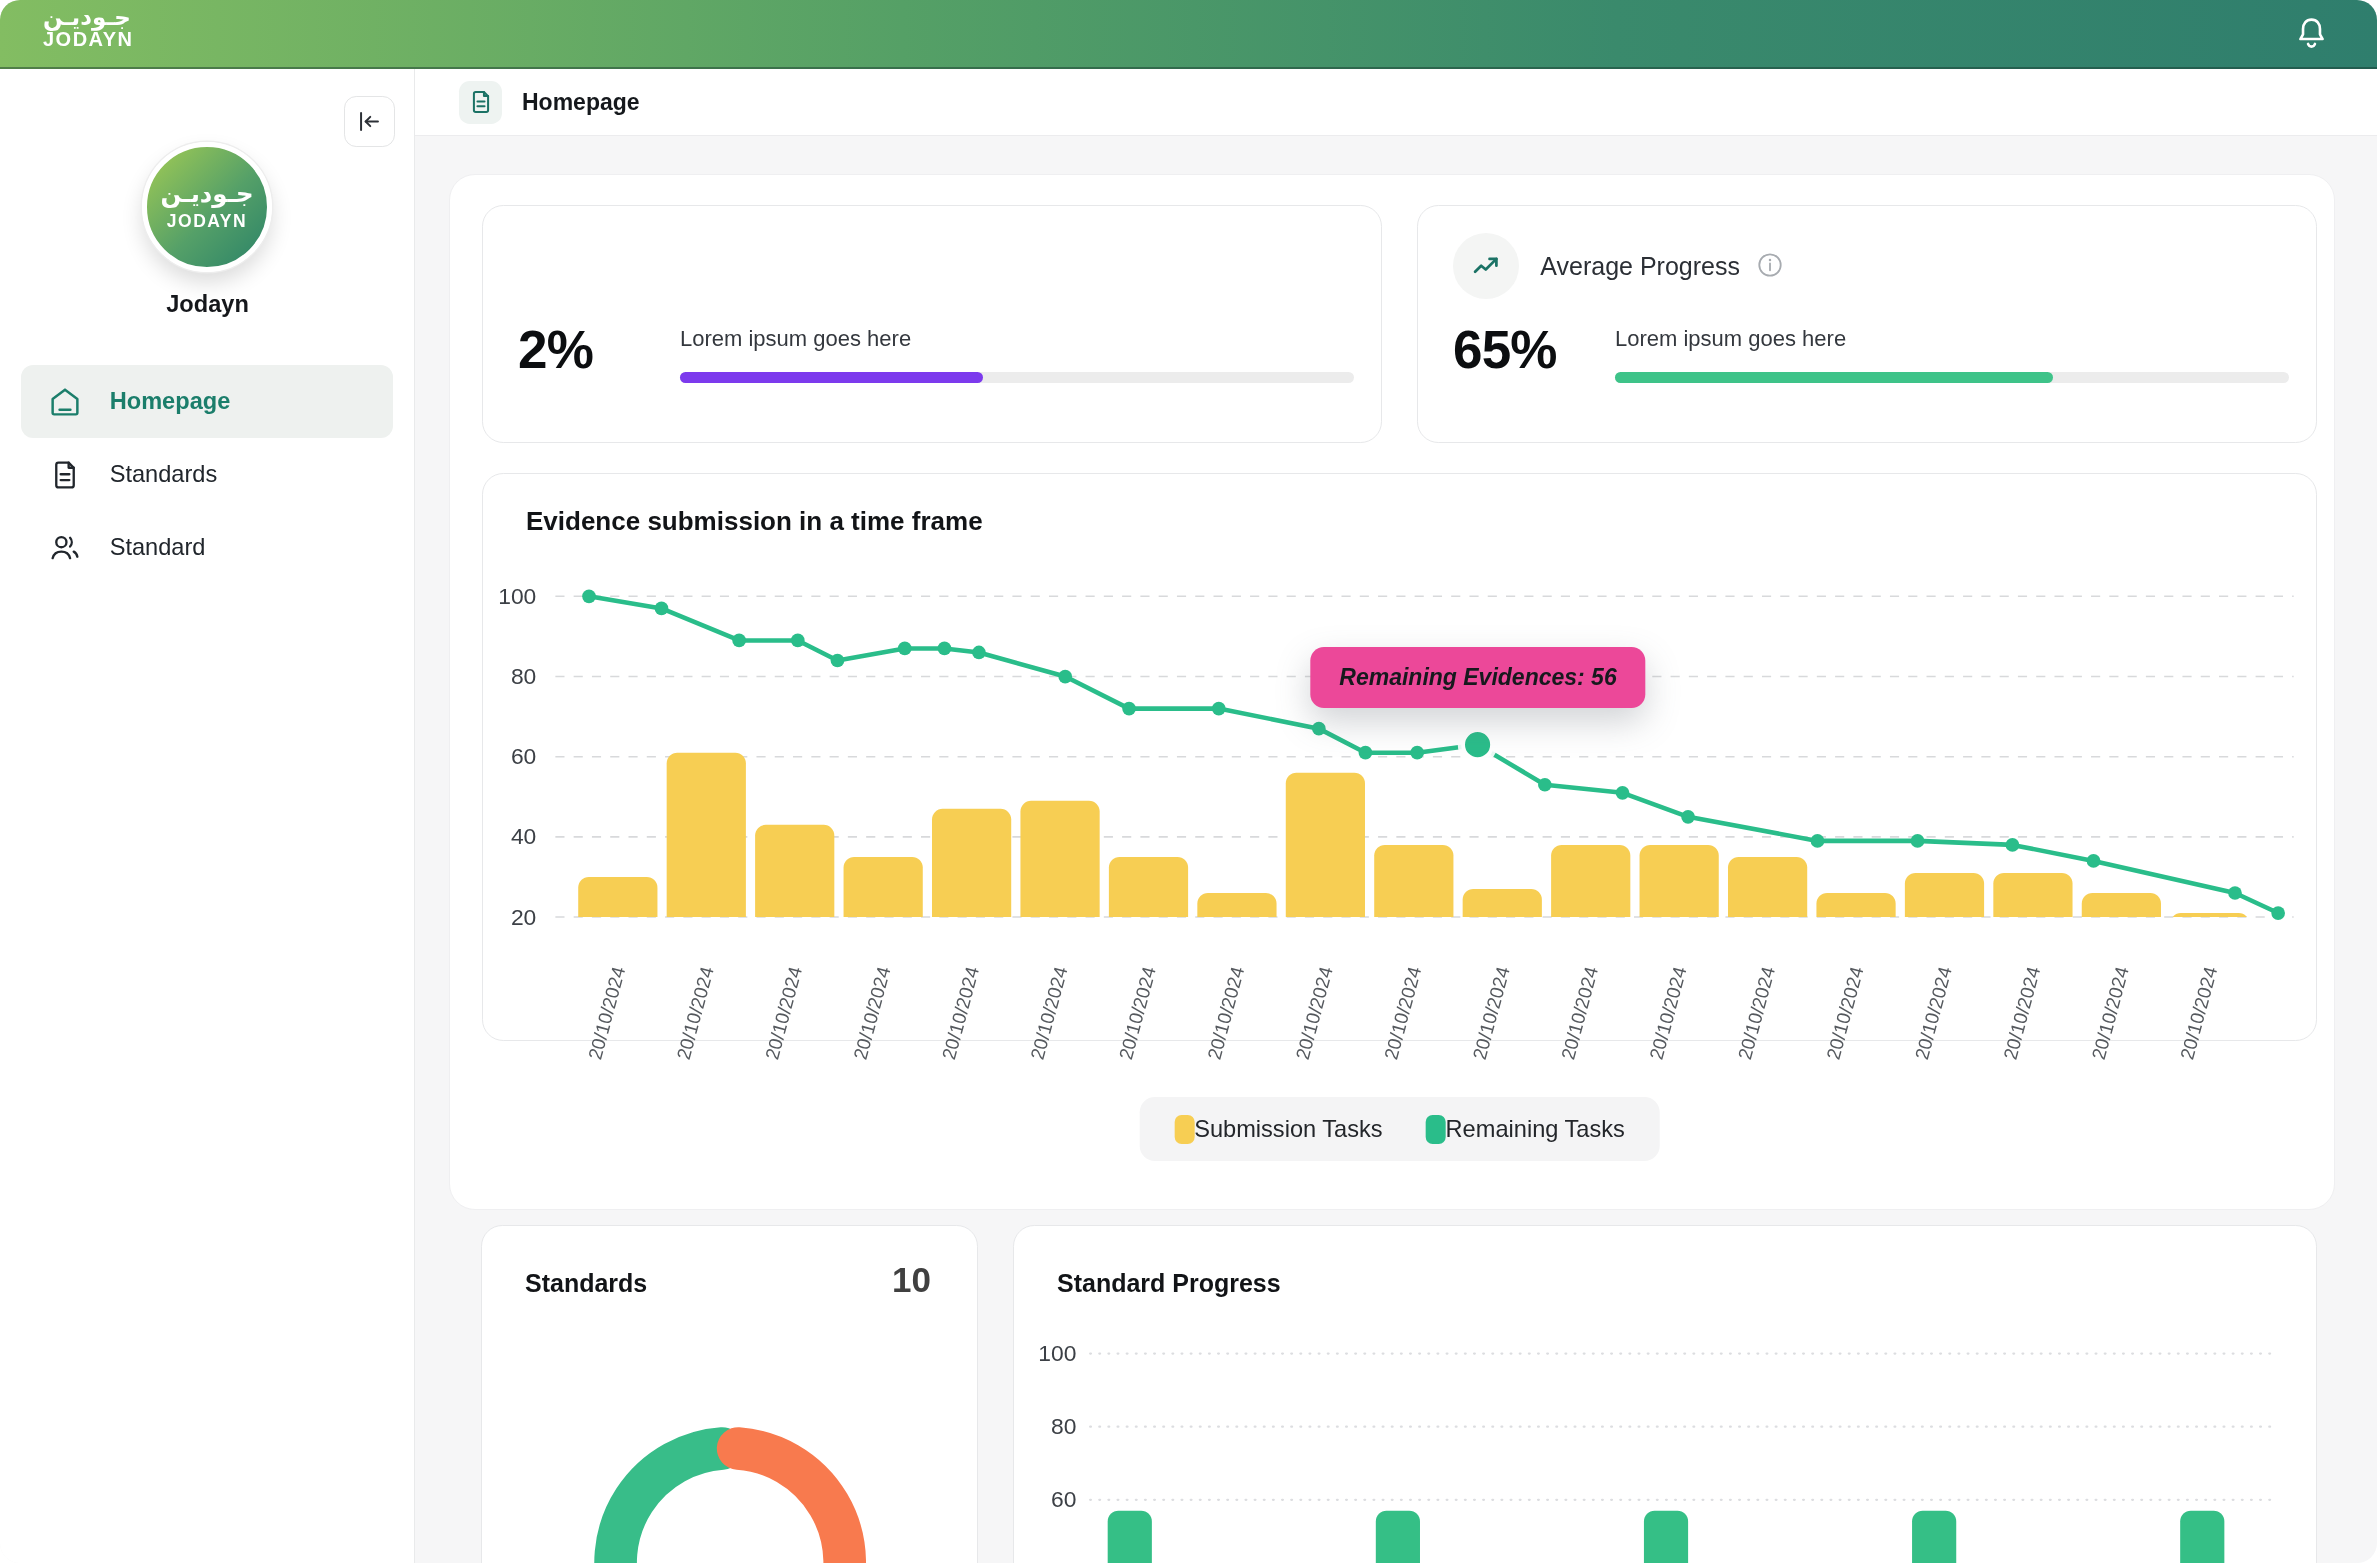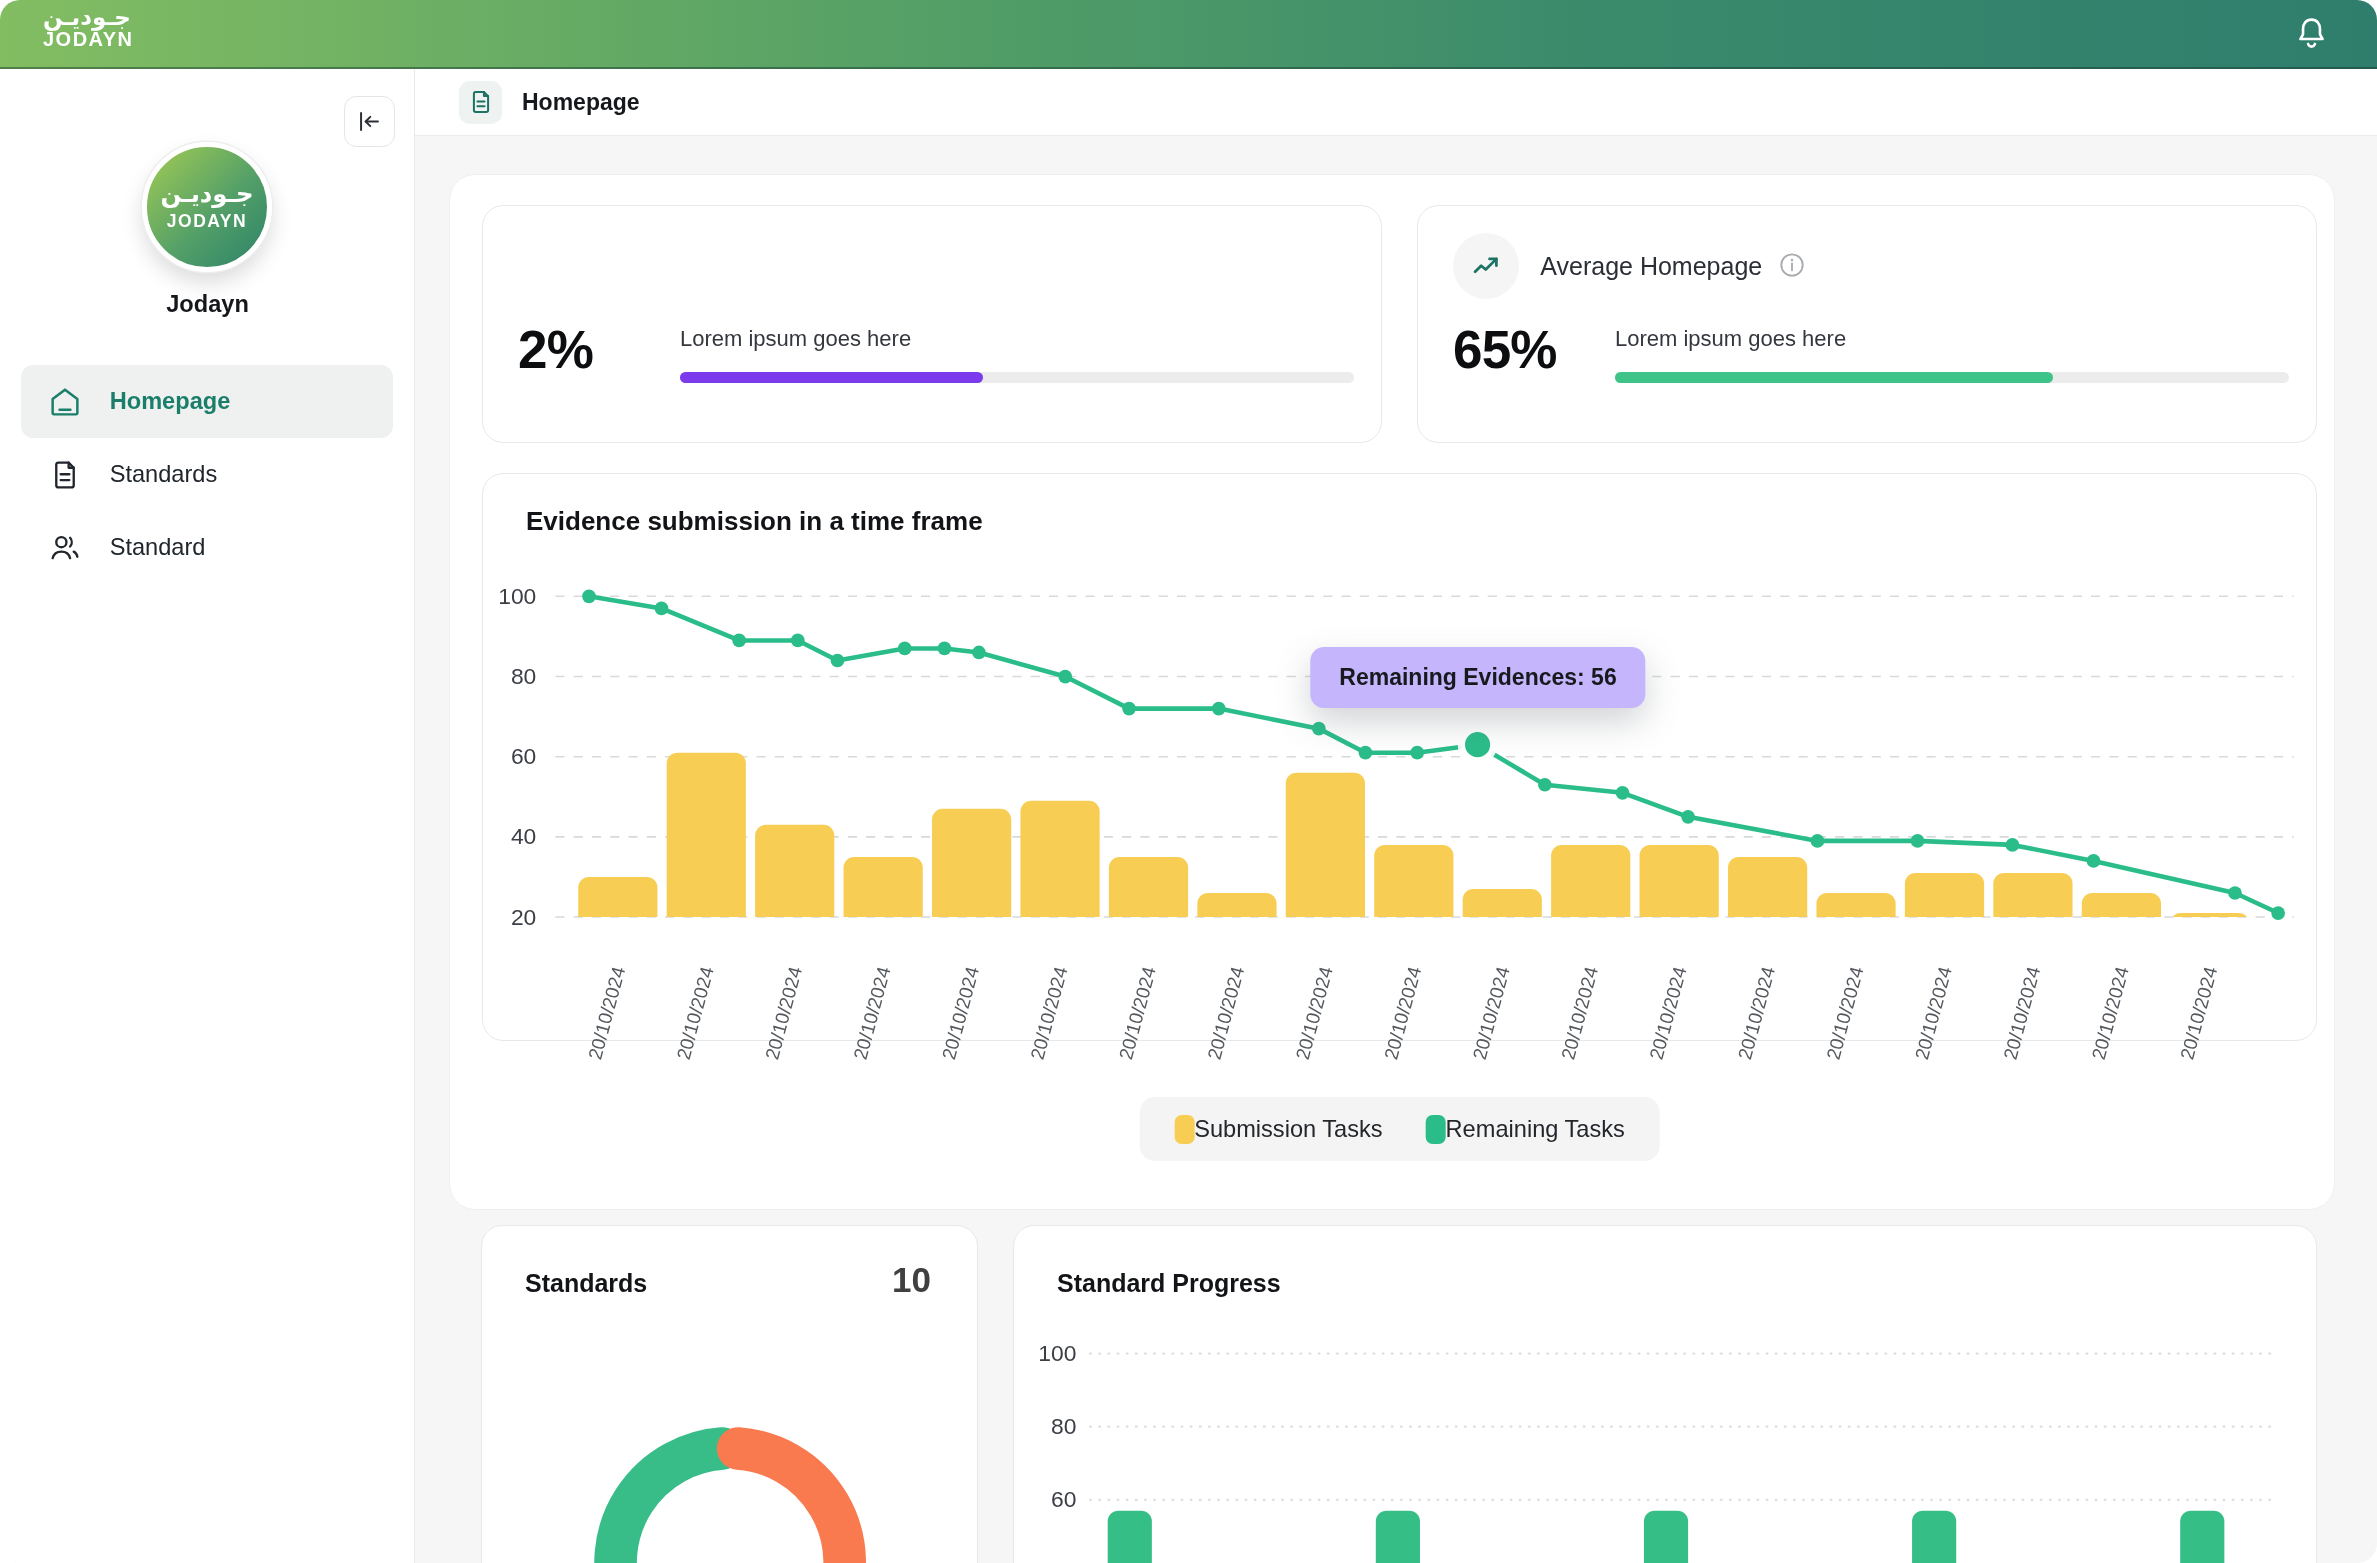--- a/index.html
+++ b/index.html
@@ -47,22 +47,22 @@
   .stat-ico{width:66px;height:66px;border-radius:50%;background:#f4f5f4;display:flex;align-items:center;justify-content:center;}
   .stat-title{margin-left:21.3px;font-size:25px;font-weight:500;color:#2b2f35;}
   .info-ico{margin-left:17px;}
   .stat-value{position:absolute;left:35px;top:113px;font-size:53px;font-weight:bold;color:#0c0e10;letter-spacing:-0.8px;}
   .stat-desc{position:absolute;left:197px;top:120px;font-size:22px;color:#34383e;}
   .pbar{position:absolute;left:197px;top:166px;width:674px;height:11.4px;border-radius:6.1px;background:#ececec;}
   .pbar .fill{height:100%;border-radius:6.1px;}
   .evidence-card{left:67px;top:404px;width:1835px;height:568px;}
   .chart-title{position:absolute;left:43px;top:32px;font-size:26px;font-weight:bold;color:#121417;}
   .evidence-svg{position:absolute;left:0;top:91px;}
-  .tooltip{position:absolute;background:#c4b5fd;border-radius:13.7px;padding:17px 29px;font-size:23px;font-weight:bold;color:#17191d;
-           box-shadow:0 13.7px 34px rgba(90,98,106,.28);white-space:nowrap;transform:translateX(-50%);}
+  .tooltip{position:absolute;background:#ec4899;border-radius:13.7px;padding:17px 29px;font-size:23px;font-weight:bold;color:#17191d;
+           box-shadow:0 13.7px 34px rgba(90,98,106,.28);white-space:nowrap;transform:translateX(-50%);font-style:italic;}
   .legend{position:absolute;left:50%;transform:translateX(-50%);top:623px;background:#f4f4f5;border-radius:15.2px;
           display:flex;align-items:center;padding:0 35px;height:64px;gap:43px;}
   .legend-item{display:flex;align-items:center;cursor:pointer;}
   .legend-swatch{width:20px;height:29px;border-radius:6.9px;}
   .legend-lbl{font-size:23.6px;color:#23262a;}
   .standards-card{left:66px;top:1156px;width:497px;height:366px;}
   .std-title{position:absolute;left:43px;top:43px;font-size:25px;font-weight:bold;color:#121417;}
   .std-value{position:absolute;right:46px;top:34px;font-size:35px;font-weight:bold;color:#404040;}
   .donut-svg{position:absolute;left:0;top:0;}
   .progress-card{left:598px;top:1156px;width:1304px;height:366px;}
@@ -158,21 +158,21 @@
     </div>
 
     <div class="card stat-card2">
       <div class="stat-head">
         <div class="stat-ico">
           <svg width="35" height="35" viewBox="0 0 46 46" fill="none" stroke="#1b7265" stroke-width="3.6" stroke-linecap="round" stroke-linejoin="round">
             <path d="M8 30l8-8 6 5 14-14"></path>
               <path d="M27 13h9v9"></path>
           </svg>
         </div>
-        <div class="stat-title">Average Homepage</div>
+        <div class="stat-title">Average Progress</div>
         <div class="info-ico">
           <svg width="26" height="26" viewBox="0 0 34 34" fill="none" stroke="#a7abb0" stroke-width="2.4" stroke-linecap="round">
             <circle cx="17" cy="17" r="14"></circle>
               <path d="M17 15v9"></path>
               <circle cx="17" cy="10.5" r="1.6" fill="#a7abb0" stroke="none"></circle>
           </svg>
         </div>
       </div>
       <div class="stat-value">65%</div>
       <div class="stat-desc">Lorem ipsum goes here</div>

